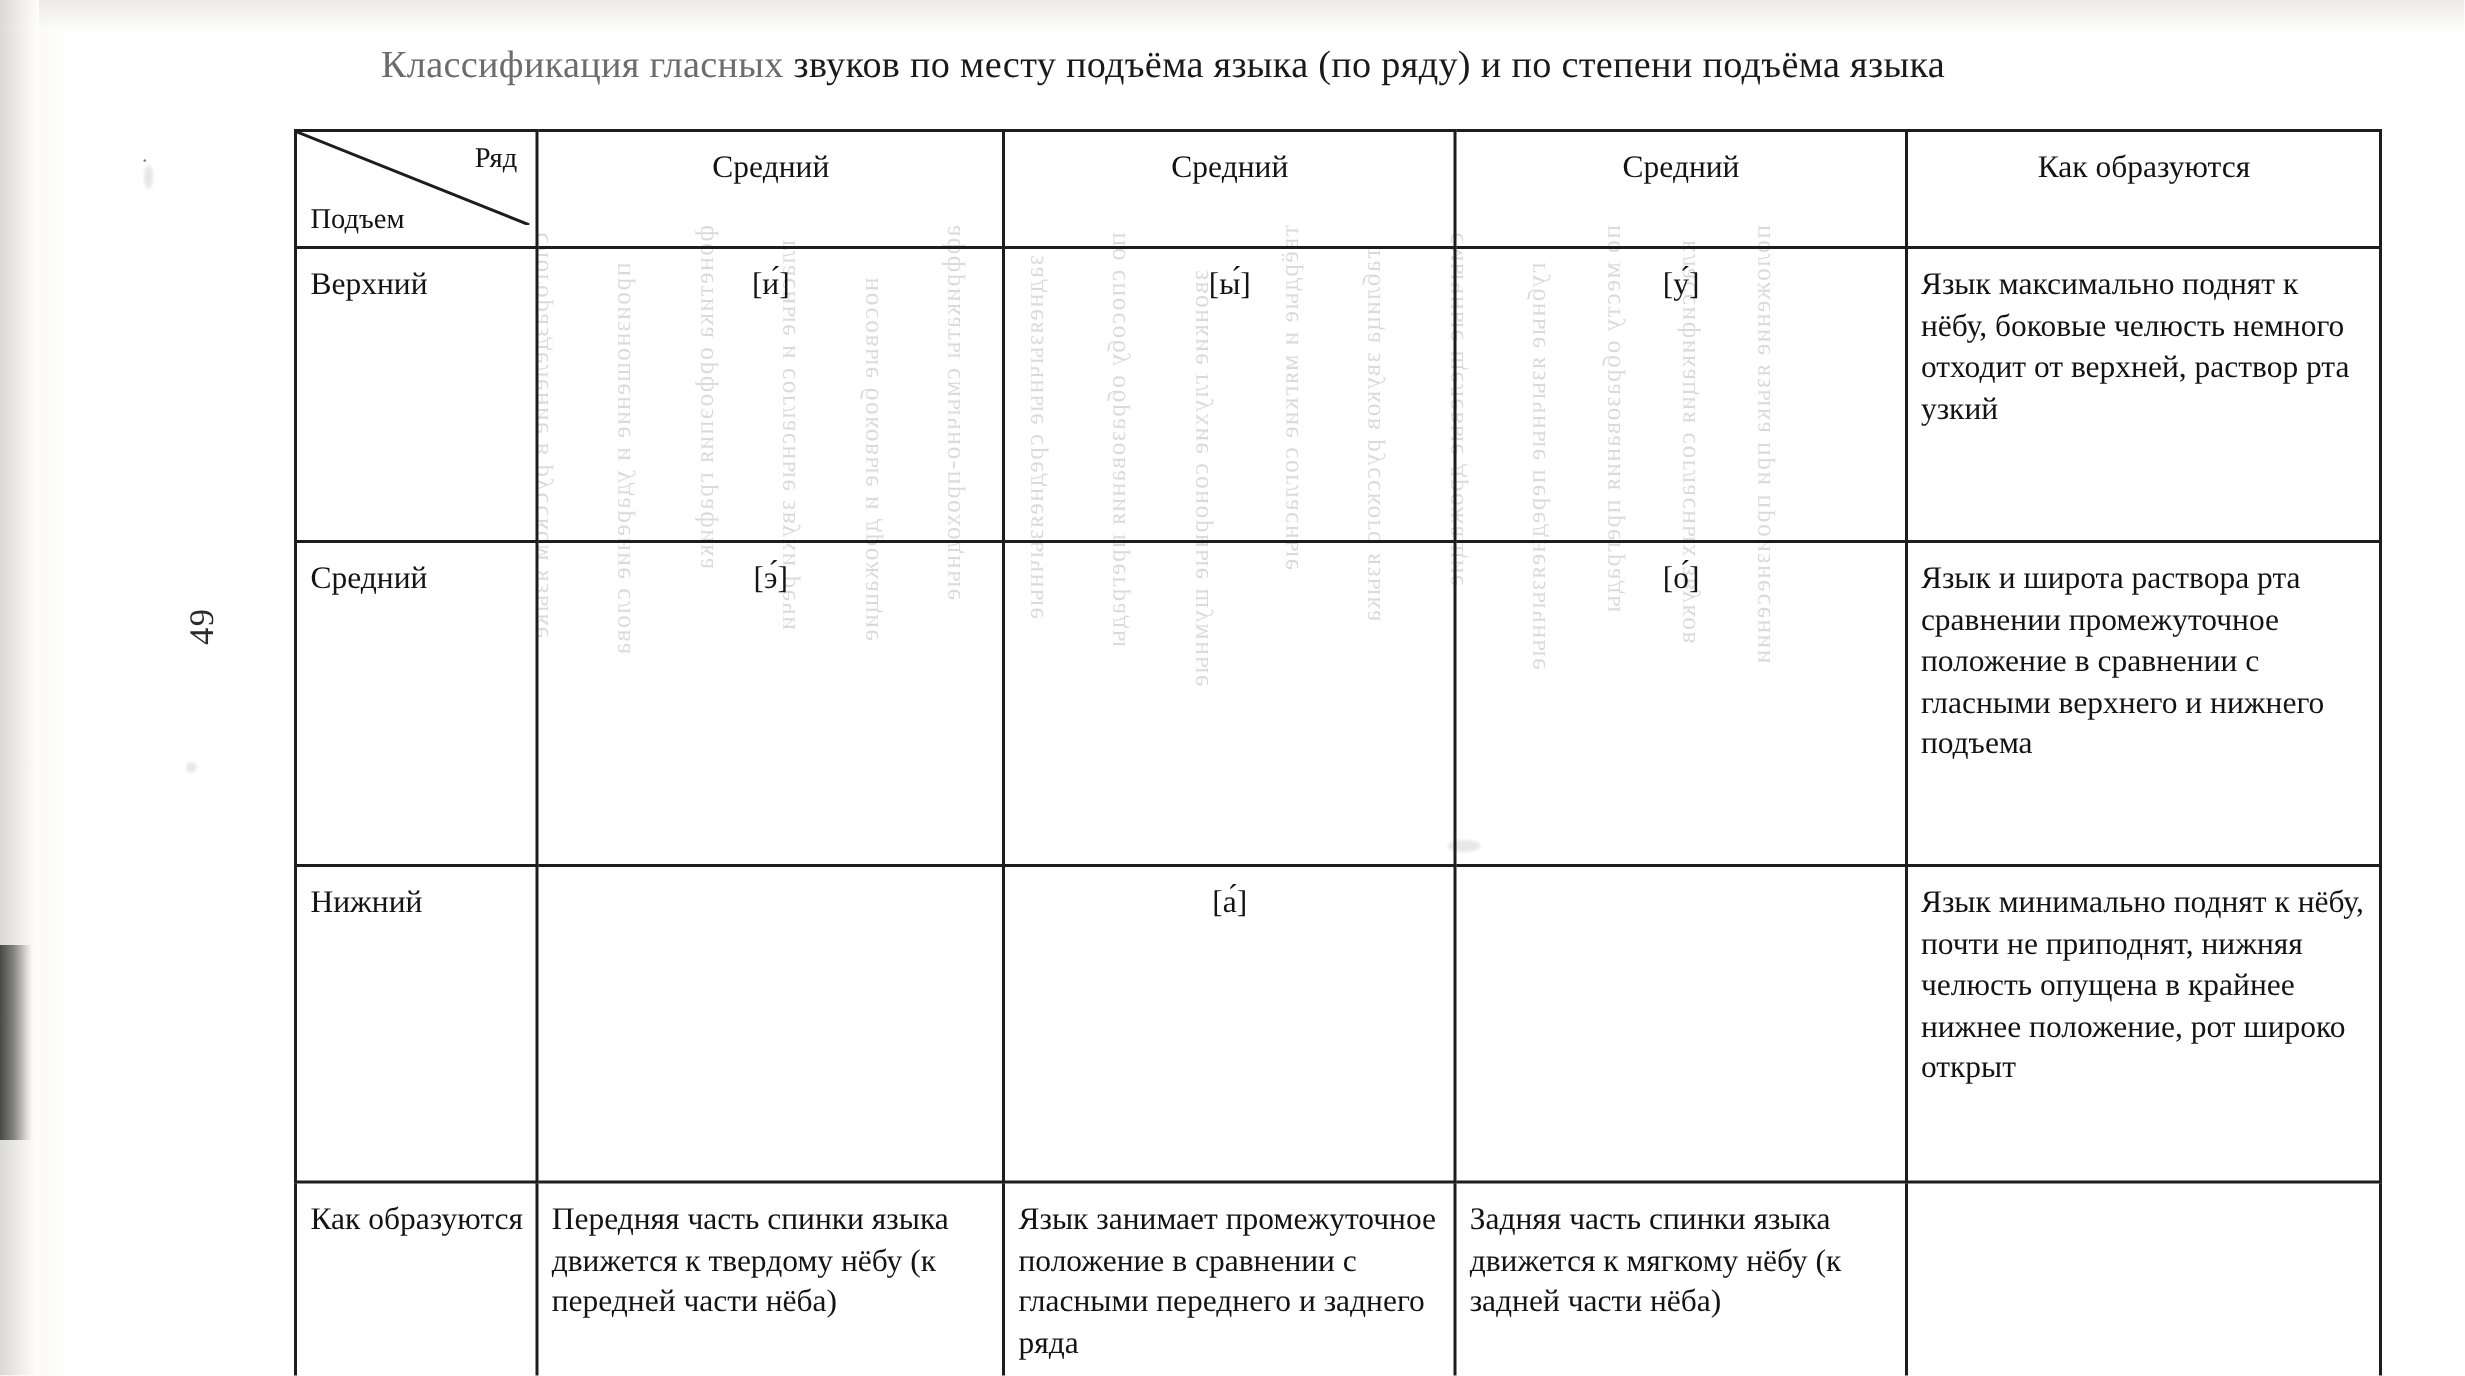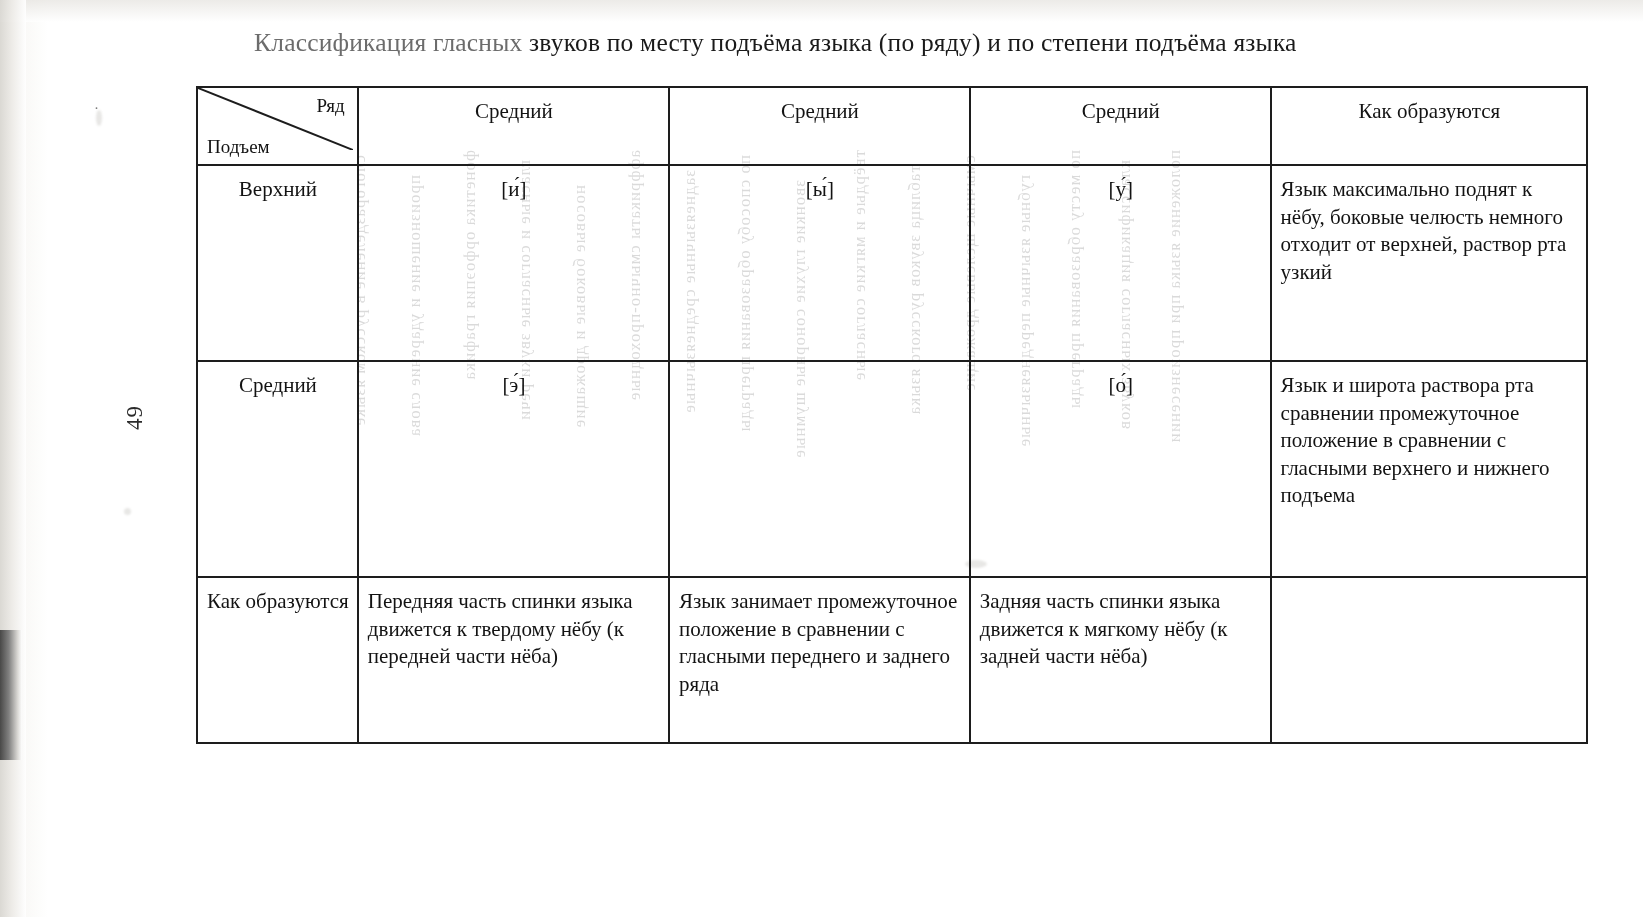--- a/index.html
+++ b/index.html
@@ -154,21 +154,20 @@
     font-size: 21px;
     height: 62px;
     vertical-align: middle;
     padding-top: 18px;
   }
 
   
   .row-label {
     font-size: 21.5px;
     line-height: 27px;
-    text-align: center;
   }
 
   
   .phoneme {
     text-align: center;
     font-weight: bold;
     font-size: 22px;
     padding-top: 20px;
   }
   .phoneme.empty {
@@ -287,20 +286,27 @@
         <td class="phoneme">[у́]</td>
         <td class="descr">Язык максимально поднят к нёбу, боковые челюсть немного отходит от верхней, раствор рта узкий</td>
       </tr>
       <tr class="r-middle">
         <td class="row-label">Средний</td>
         <td class="phoneme">[э́]</td>
         <td class="phoneme empty"></td>
         <td class="phoneme">[о́]</td>
         <td class="descr">Язык и широта раствора рта сравнении промежуточное положение в сравнении с гласными верхнего и нижнего подъема</td>
       </tr>
+      <tr class="r-lower">
+        <td class="row-label">Нижний</td>
+        <td class="phoneme empty"></td>
+        <td class="phoneme">[а́]</td>
+        <td class="phoneme empty"></td>
+        <td class="descr">Язык минимально поднят к нёбу, почти не приподнят, нижняя челюсть опущена в крайнее нижнее положение, рот широко открыт</td>
+      </tr>
       <tr class="r-how">
         <td class="row-label">Как образуются</td>
         <td class="bottom-cell">Передняя часть спинки языка движется к твердому нёбу (к передней части нёба)</td>
         <td class="bottom-cell">Язык занимает промежуточное положение в сравнении с гласными переднего и заднего ряда</td>
         <td class="bottom-cell">Задняя часть спинки языка движется к мягкому нёбу (к задней части нёба)</td>
         <td class="bottom-cell"></td>
       </tr>
     </tbody>
   </table>
 </div>

